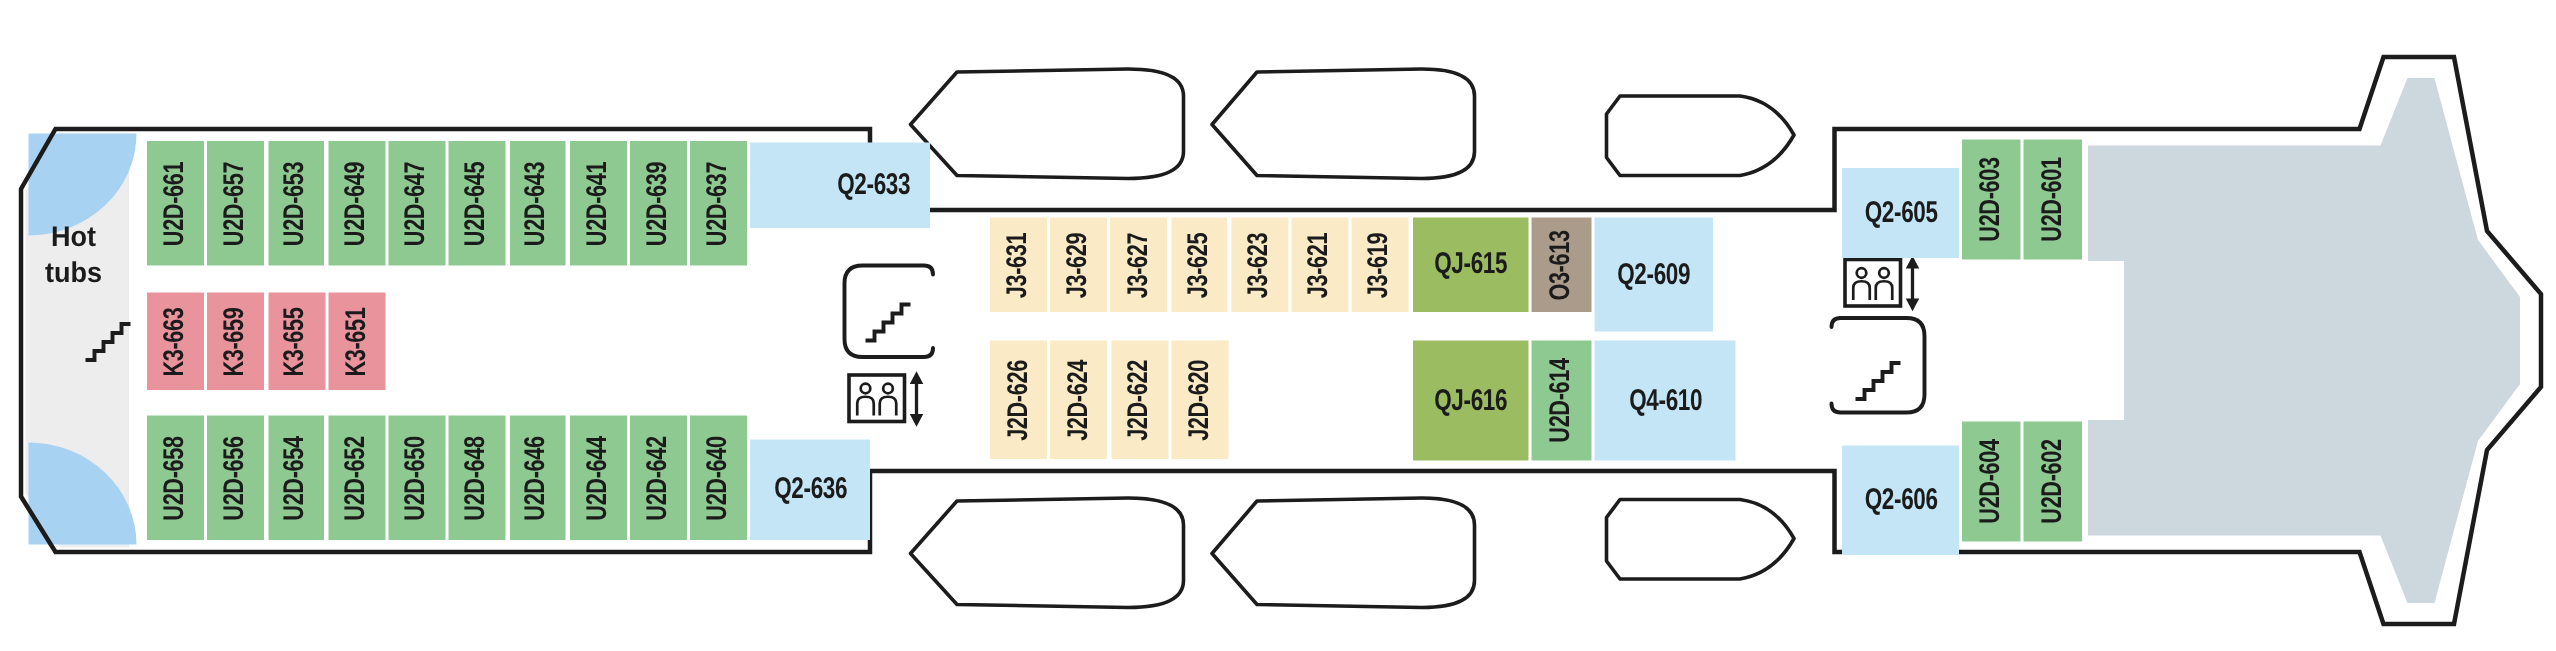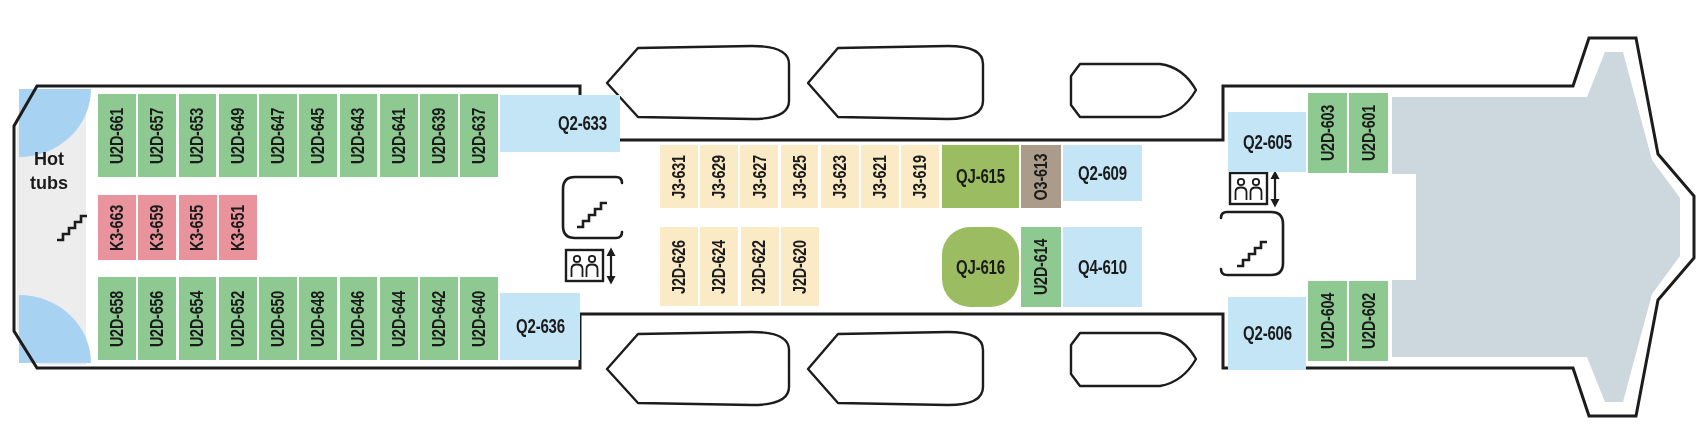--- a/index.html
+++ b/index.html
@@ -38,24 +38,24 @@
   .block{position:absolute;display:flex;align-items:center;justify-content:center;overflow:hidden;}
   .c-blue {background:var(--cabin-blue,#c3e5f6);}
   .c-olive{background:var(--cabin-olive,#9cbc62);}
   .c-taupe{background:var(--cabin-taupe,#aa9b8a);}
   .c-green{background:var(--cabin-green,#8dc991);}
 
   .b-q2-633{left:500px;top:95px;width:76px;height:57px;padding-left:44px;}
   .b-q2-636{left:500px;top:293px;width:80px;height:67px;}
   .b-qj-615{left:942px;top:145px;width:77px;height:63px;}
   .b-o3-613{left:1021px;top:145px;width:40px;height:63px;}
-  .b-q2-609{left:1063px;top:145px;width:79px;height:56px;}
-  .b-qj-616{left:942px;top:227px;width:77px;height:80px;border-radius:28px;}
+  .b-q2-609{left:1063px;top:145px;width:79px;height:76px;}
+  .b-qj-616{left:942px;top:227px;width:77px;height:80px;}
   .b-u2d-614{left:1021px;top:227px;width:40px;height:80px;}
-  .b-q4-610{left:1063px;top:227px;width:79px;height:80px;}
+  .b-q4-610{left:1063px;top:227px;width:94px;height:80px;}
   .b-q2-605{left:1228px;top:97px;width:78px;height:60px;margin-top:15px;}
   .b-u2d-603{left:1308px;top:93px;width:39px;height:80px;}
   .b-u2d-601{left:1349px;top:93px;width:39px;height:80px;}
   .b-q2-606{left:1228px;top:297px;width:78px;height:73px;}
   .b-u2d-604{left:1308px;top:281px;width:39px;height:80px;}
   .b-u2d-602{left:1349px;top:281px;width:39px;height:80px;}
 
   .row-port-aft{left:98px;top:94px;width:400px;height:83px;}
   .row-k3{left:98px;top:195px;width:159px;height:65px;}
   .row-stbd-aft{left:98px;top:277px;width:400px;height:83px;}

